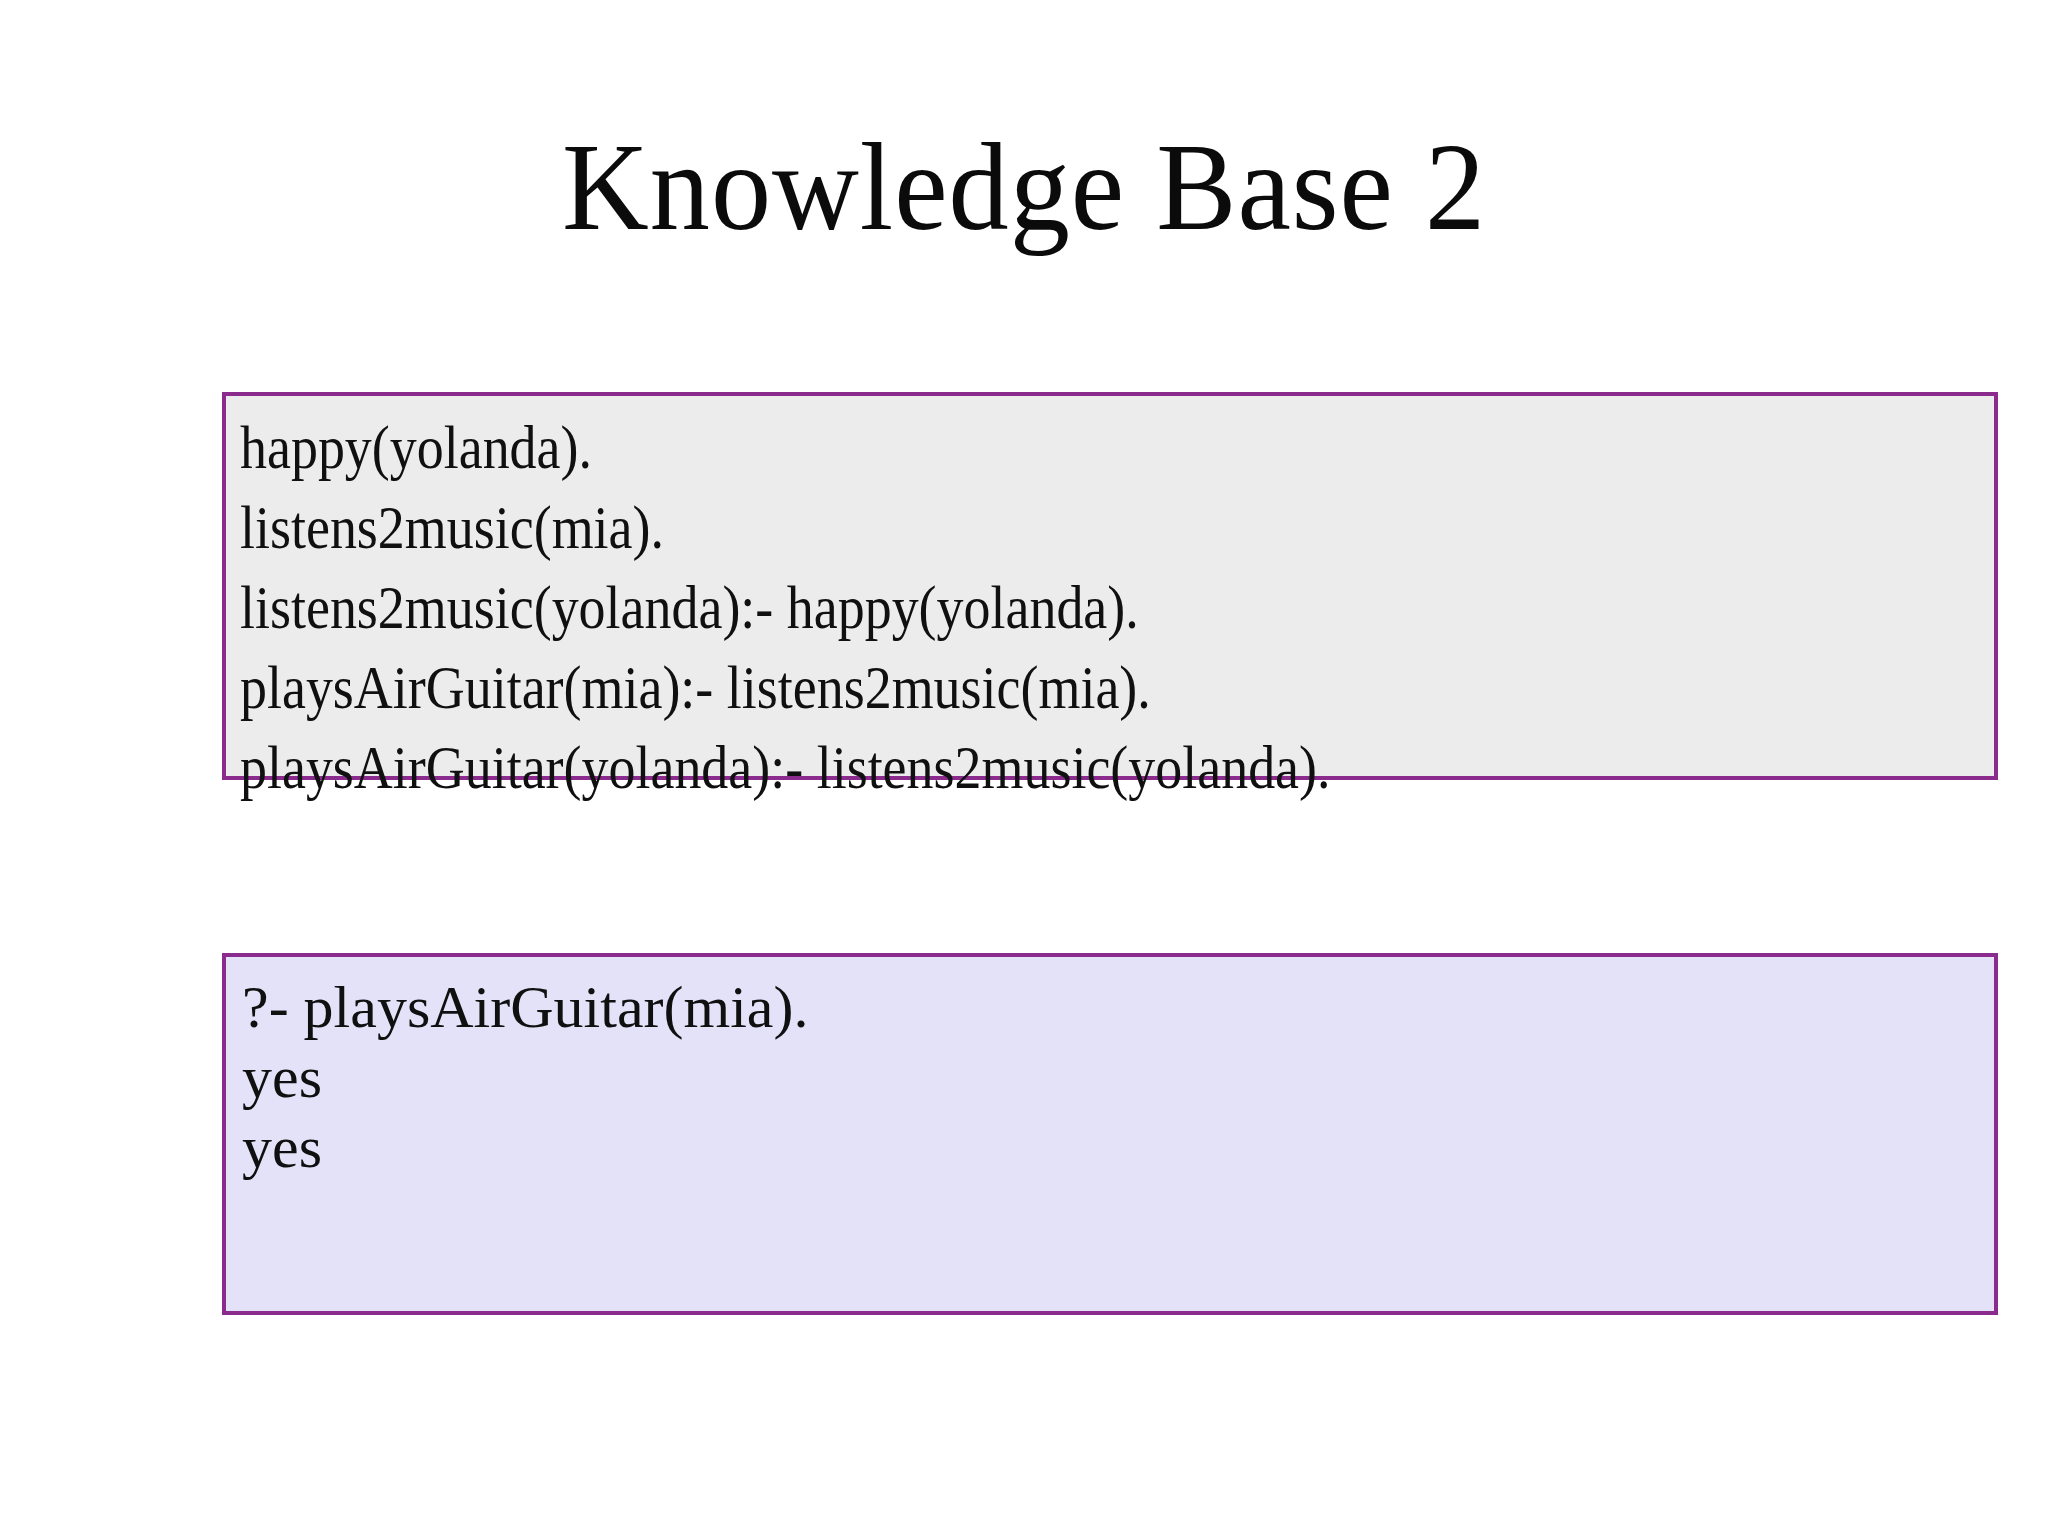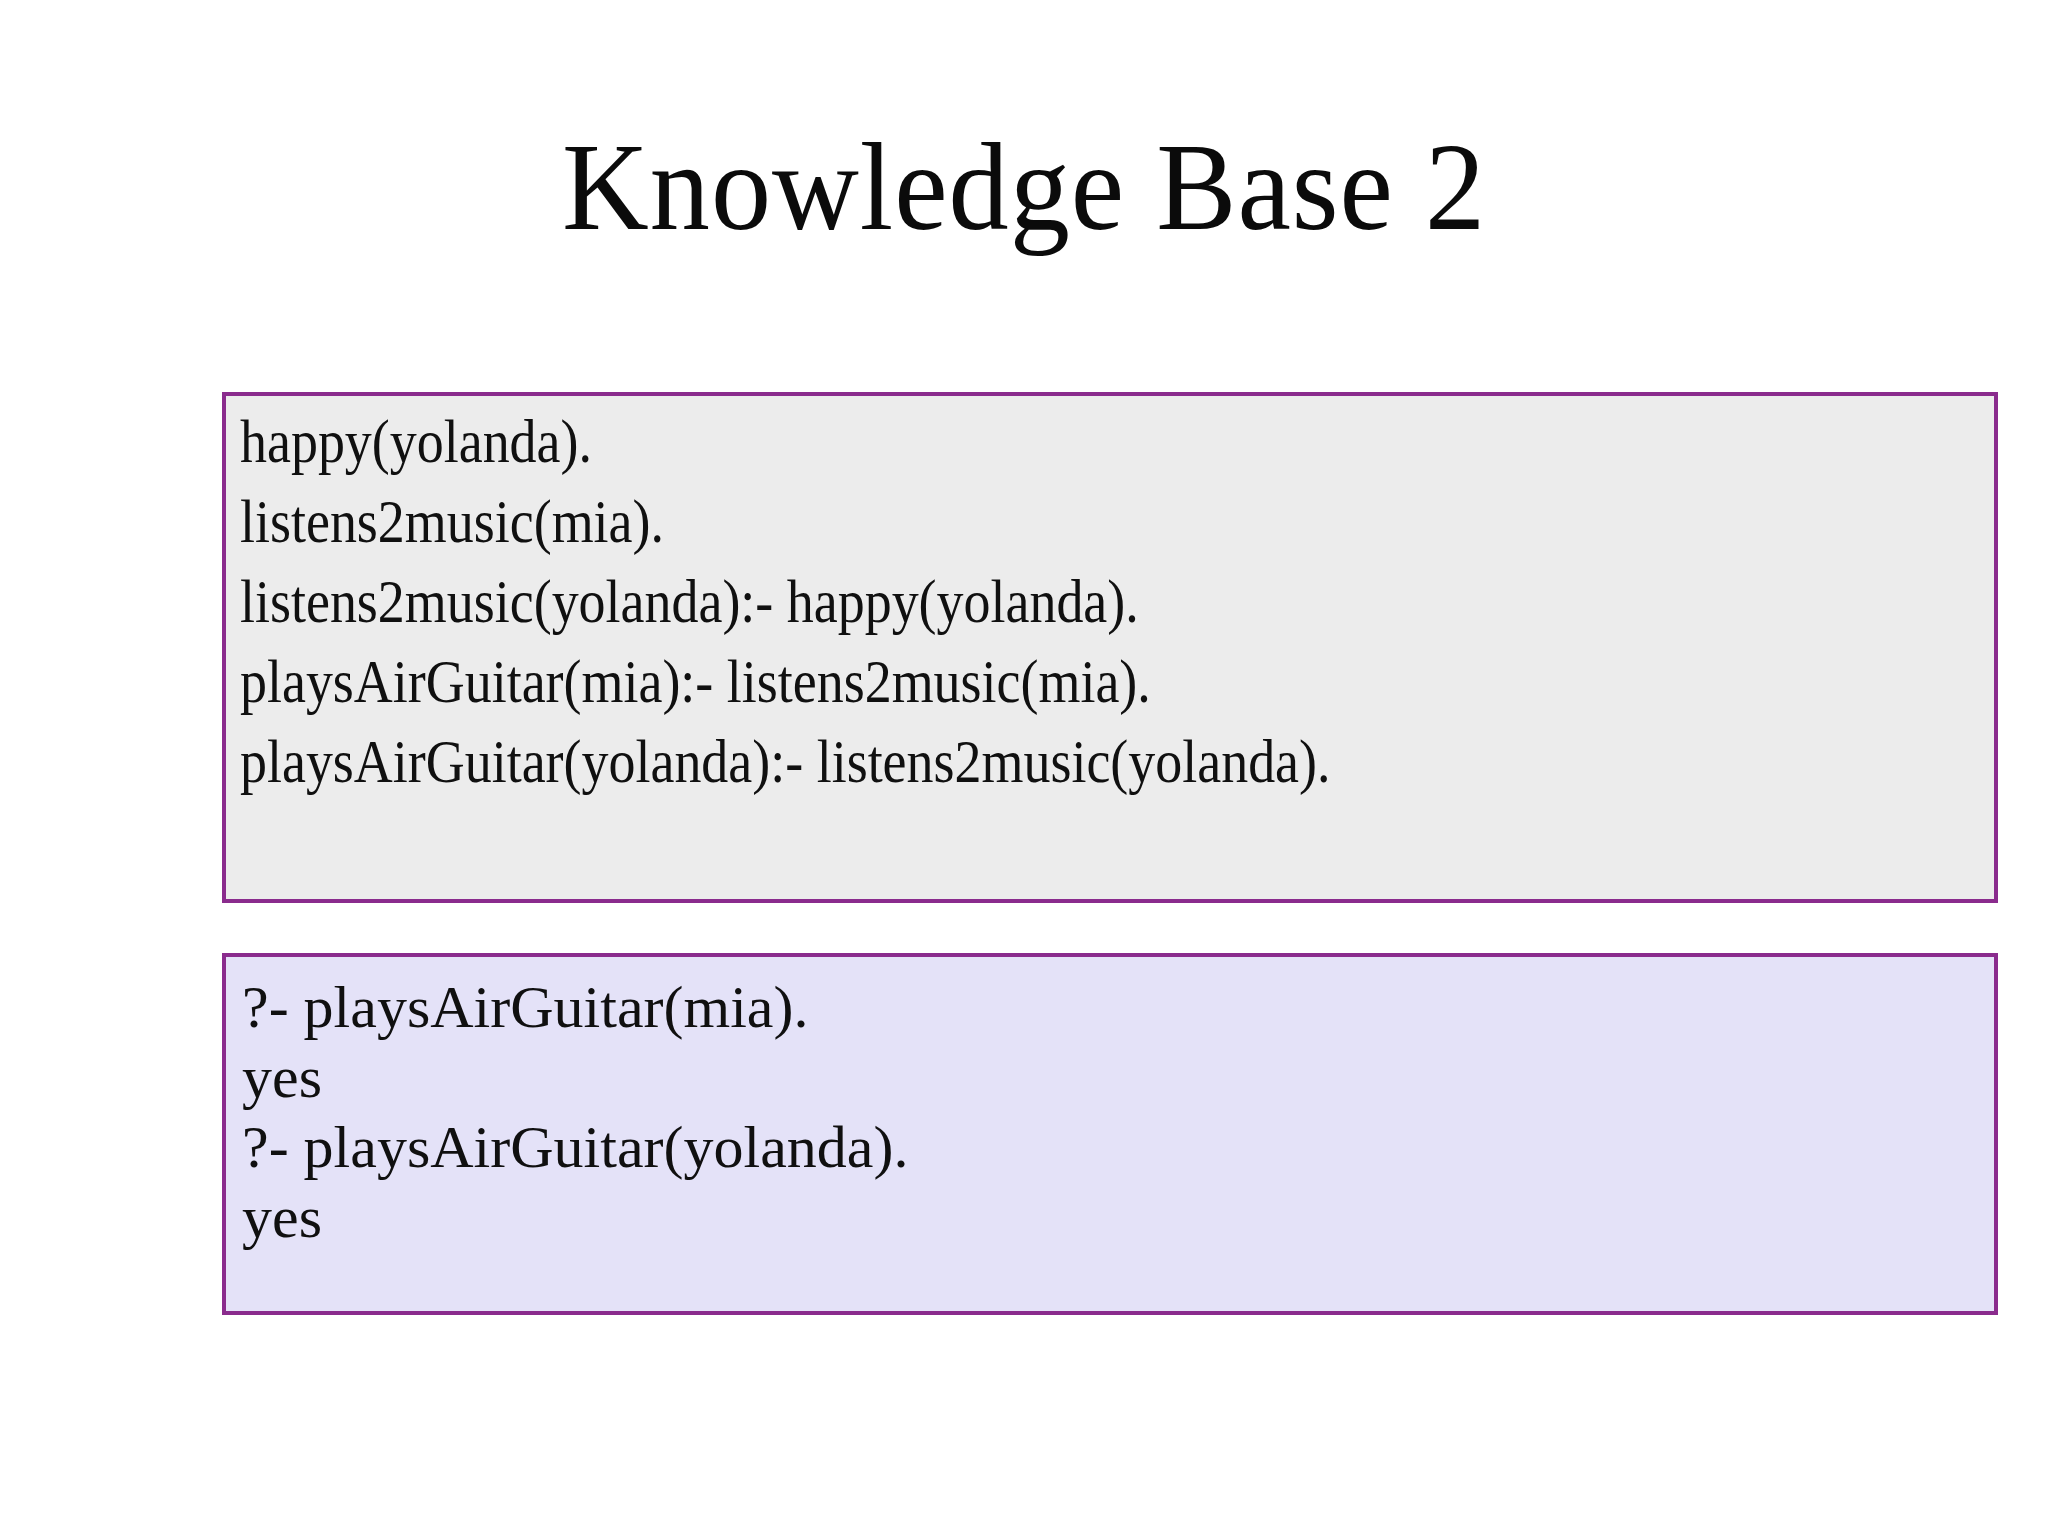--- a/index.html
+++ b/index.html
@@ -41,23 +41,23 @@
   }
   .box {
     position: absolute;
     left: 222px;
     width: 1776px;
     box-sizing: border-box;
     border: 4px solid var(--box-border);
   }
   .kb-box {
     top: 392px;
-    height: 511px;
+    height: 388px;
     background: var(--kb-box-bg);
-    padding: 5px 10px 0 14px;
+    padding: 11px 10px 0 14px;
   }
   .kb-line {
     font-size: 62px;
     line-height: 80px;
     color: var(--body-text-color);
     transform: scaleX(0.87);
     transform-origin: 0 50%;
     white-space: nowrap;
   }
   .query-box {
@@ -84,17 +84,16 @@
     <div class="kb-line">happy(yolanda).</div>
     <div class="kb-line">listens2music(mia).</div>
     <div class="kb-line">listens2music(yolanda):- happy(yolanda).</div>
     <div class="kb-line">playsAirGuitar(mia):- listens2music(mia).</div>
     <div class="kb-line">playsAirGuitar(yolanda):- listens2music(yolanda).</div>
   </div>
 
   <div class="box query-box">
     <div class="q-line">?- playsAirGuitar(mia).</div>
     <div class="q-line">yes</div>
-    <div class="q-line">?- playsAirGuitar(yolanda).</div>
     <div class="q-line">yes</div>
   </div>
 
 </div>
 
 </body></html>

